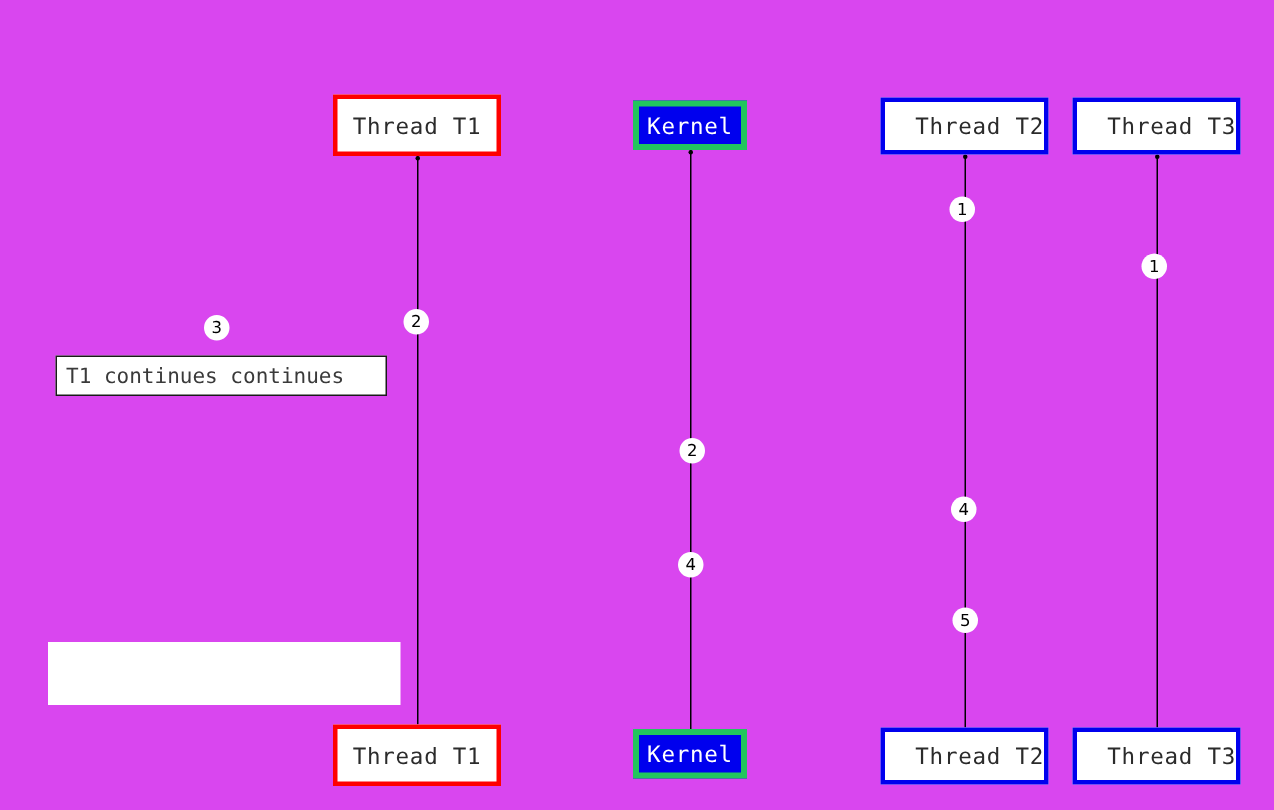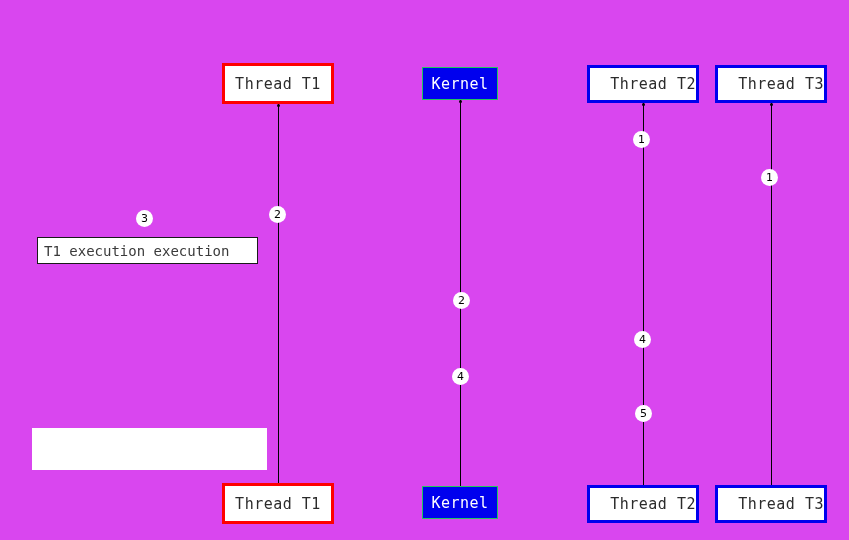--- a/index.html
+++ b/index.html
@@ -36,21 +36,21 @@
     color: #2b2b2b;
   }
   .lifeline-box.blueborder {
     background: #ffffff;
     border: 3px solid #0000ee;
     color: #2b2b2b;
     justify-content: flex-end;
   }
   .lifeline-box.bluefill {
     background: #0000ee;
-    border: 1px solid #22c55e;
+    border: 4px solid #22c55e;
     color: #ffffff;
     align-items: center;
   }
 
   
   .lifeline-stem {
     position: absolute;
     width: 1px;
     background: #000000;
   }
@@ -150,20 +150,20 @@
       <div class="step-marker" style="left: 761px; top: 169px;">1</div>
       <div class="step-marker" style="left: 136px; top: 210px;">3</div>
       <div class="step-marker" style="left: 269px; top: 206px;">2</div>
       <div class="step-marker" style="left: 453px; top: 292px;">2</div>
       <div class="step-marker" style="left: 634px; top: 331px;">4</div>
       <div class="step-marker" style="left: 452px; top: 368px;">4</div>
       <div class="step-marker" style="left: 635px; top: 405px;">5</div>
     </div>
 
   <div id="notes">
-      <div class="note-box" style="left: 37px; top: 237px; width: 221px; height: 27px;">T1 execution execution</div>
+      <div class="note-box" style="left: 37px; top: 237px; width: 221px; height: 27px;">T1 continues continues</div>
     </div>
 
   <div id="panels">
       <div class="blank-panel" style="left: 32px; top: 428px; width: 235px; height: 42px;"></div>
     </div>
 
 </div>
 
 </body></html>

